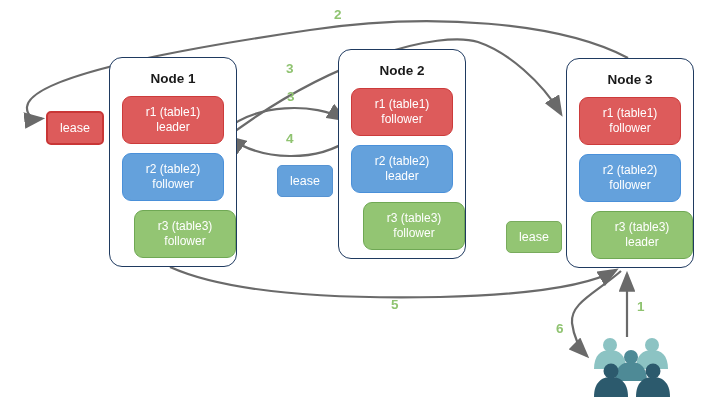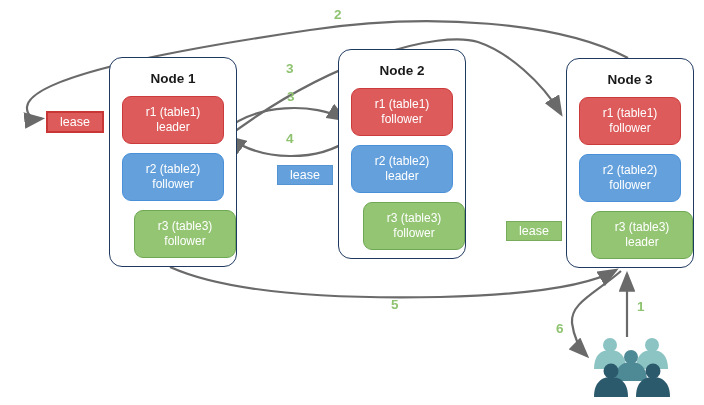--- a/index.html
+++ b/index.html
@@ -24,21 +24,21 @@
     display:flex;flex-direction:column;align-items:center;justify-content:center;
     color:#ffffff;font-size:12px;line-height:1.28;box-sizing:border-box;
   }
   .replica.red{background:var(--red);border:1.5px solid var(--red-border);}
   .replica.blue{background:var(--blue);border:1.5px solid var(--blue-border);}
   .replica.green{background:var(--green);border:1.5px solid var(--green-border);margin-left:24px;}
 
   
   .lease{
     position:absolute;color:#ffffff;font-size:12.5px;text-align:center;
-    border-radius:0;padding:2px 12px;box-sizing:border-box;
+    border-radius:5px;padding:8px 12px;box-sizing:border-box;
   }
   .lease-red{background:var(--red);border:2px solid #c93636;left:46px;top:111px;}
   .lease-blue{background:var(--blue);border:1.5px solid #5693d2;left:277px;top:165px;}
   .lease-green{background:var(--green);border:1.5px solid #79ab5d;left:506px;top:221px;}
 
   
   .step{
     position:absolute;color:var(--step);font-weight:bold;font-size:13.5px;
   }
 

